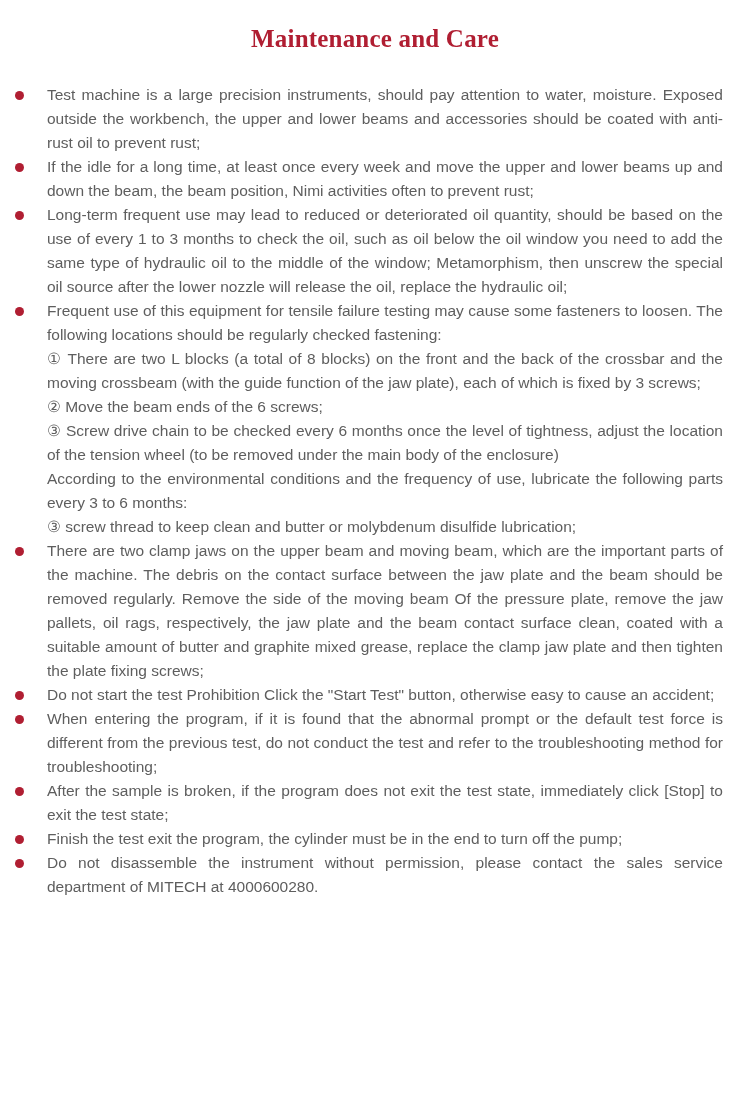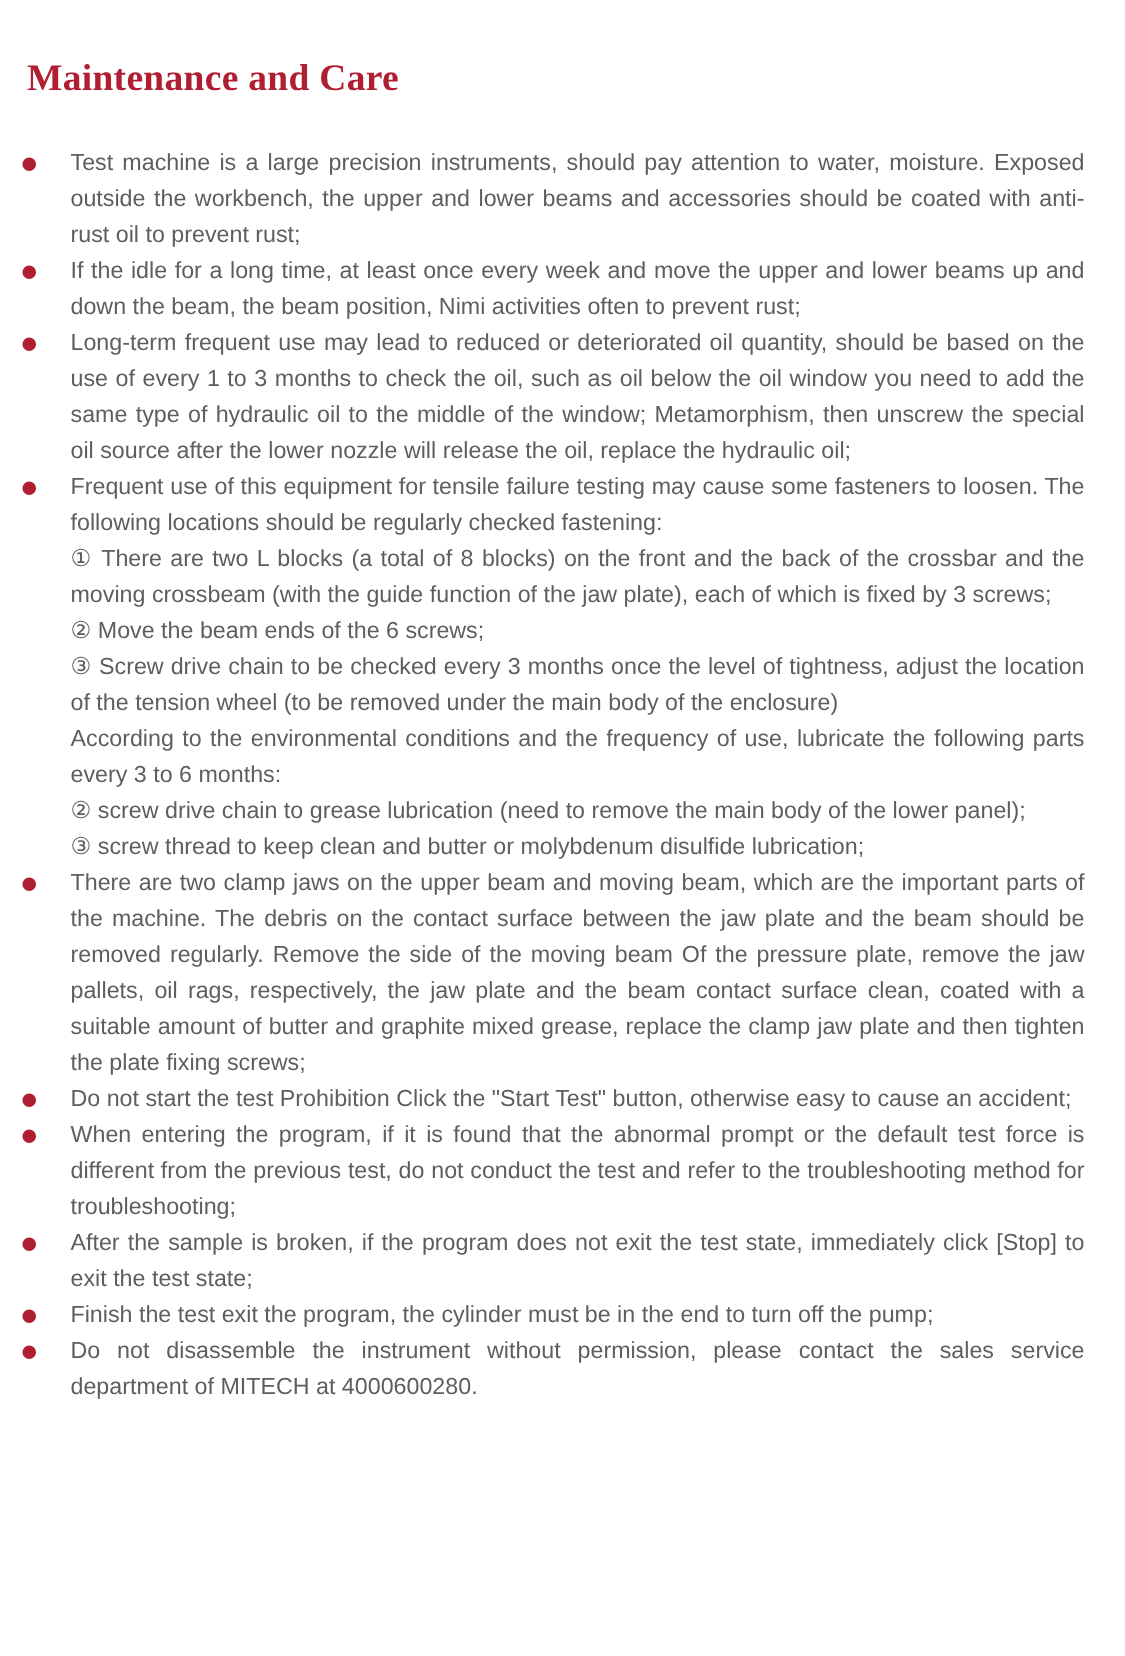--- a/index.html
+++ b/index.html
@@ -13,21 +13,22 @@
     box-sizing:border-box;overflow:hidden;
     font-family:"Liberation Sans", sans-serif;
     padding-top:20px;
   }
   .title{
     font-family:"Liberation Serif", serif;
     font-weight:bold;
     font-size:25px;
     line-height:30px;
     color:var(--accent);
-    margin:18px;
+    text-align:center;
+    margin:4px;
     letter-spacing:0.2px;
   }
   .list{
     list-style:none;
     margin:29px 0 0 0;
     padding:0 27px 0 15px;
   }
   .item{
     display:flex;
     align-items:flex-start;
@@ -86,23 +87,22 @@
   </li>
 
   <li class="item">
     <span class="bullet-cell">
       <span class="bullet"></span>
     </span>
     <div class="item-text">
           <p class="para">Frequent use of this equipment for tensile failure testing may cause some fasteners to loosen. The following locations should be regularly checked fastening:</p>
           <p class="para">① There are two L blocks (a total of 8 blocks) on the front and the back of the crossbar and the moving crossbeam (with the guide function of the jaw plate), each of which is fixed by 3 screws;</p>
           <p class="para">② Move the beam ends of the 6 screws;</p>
-          <p class="para">③ Screw drive chain to be checked every 3 months once the level of tightness, adjust the location of the tension wheel (to be removed under the main body of the enclosure)</p>
+          <p class="para">③ Screw drive chain to be checked every 6 months once the level of tightness, adjust the location of the tension wheel (to be removed under the main body of the enclosure)</p>
           <p class="para">According to the environmental conditions and the frequency of use, lubricate the following parts every 3 to 6 months:</p>
-          <p class="para">② screw drive chain to grease lubrication (need to remove the main body of the lower panel);</p>
           <p class="para">③ screw thread to keep clean and butter or molybdenum disulfide lubrication;</p>
         </div>
   </li>
 
   <li class="item">
     <span class="bullet-cell">
       <span class="bullet"></span>
     </span>
     <div class="item-text">
           <p class="para">There are two clamp jaws on the upper beam and moving beam, which are the important parts of the machine. The debris on the contact surface between the jaw plate and the beam should be removed regularly. Remove the side of the moving beam Of the pressure plate, remove the jaw pallets, oil rags, respectively, the jaw plate and the beam contact surface clean, coated with a suitable amount of butter and graphite mixed grease, replace the clamp jaw plate and then tighten the plate fixing screws;</p>

